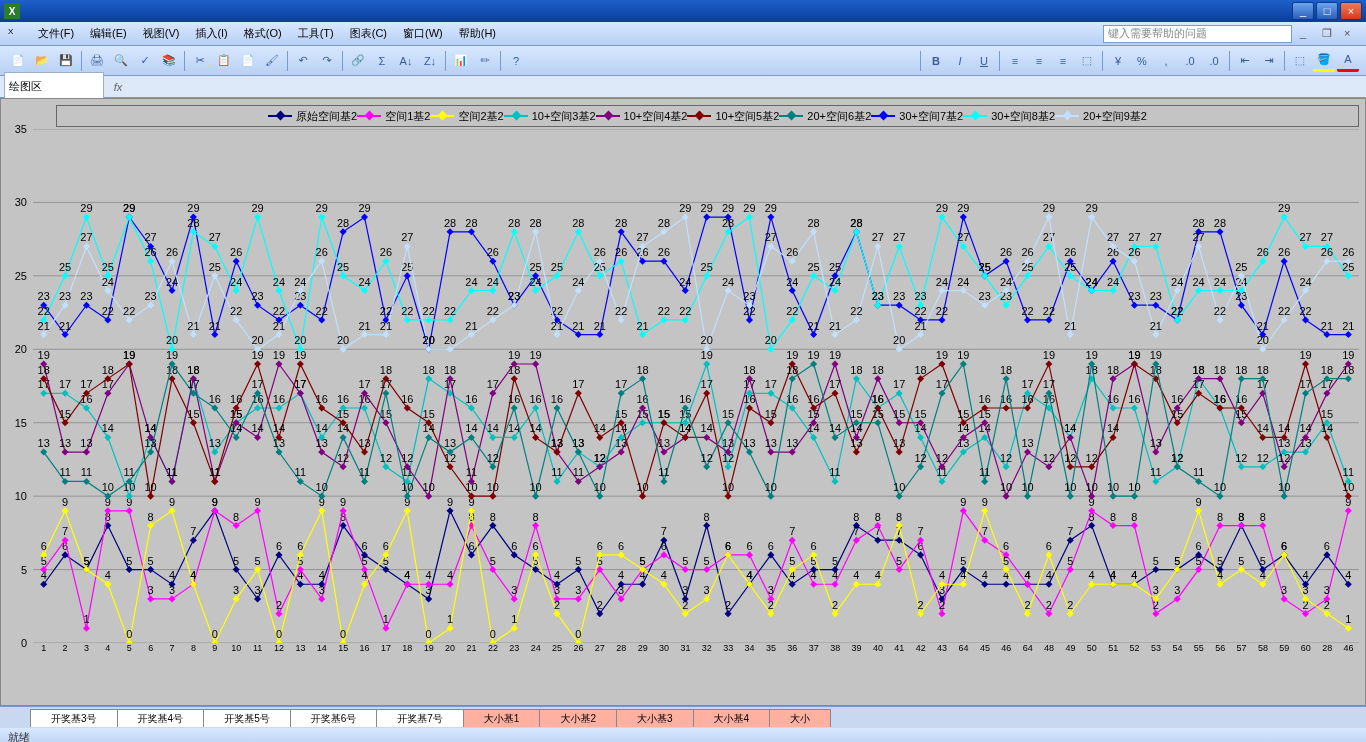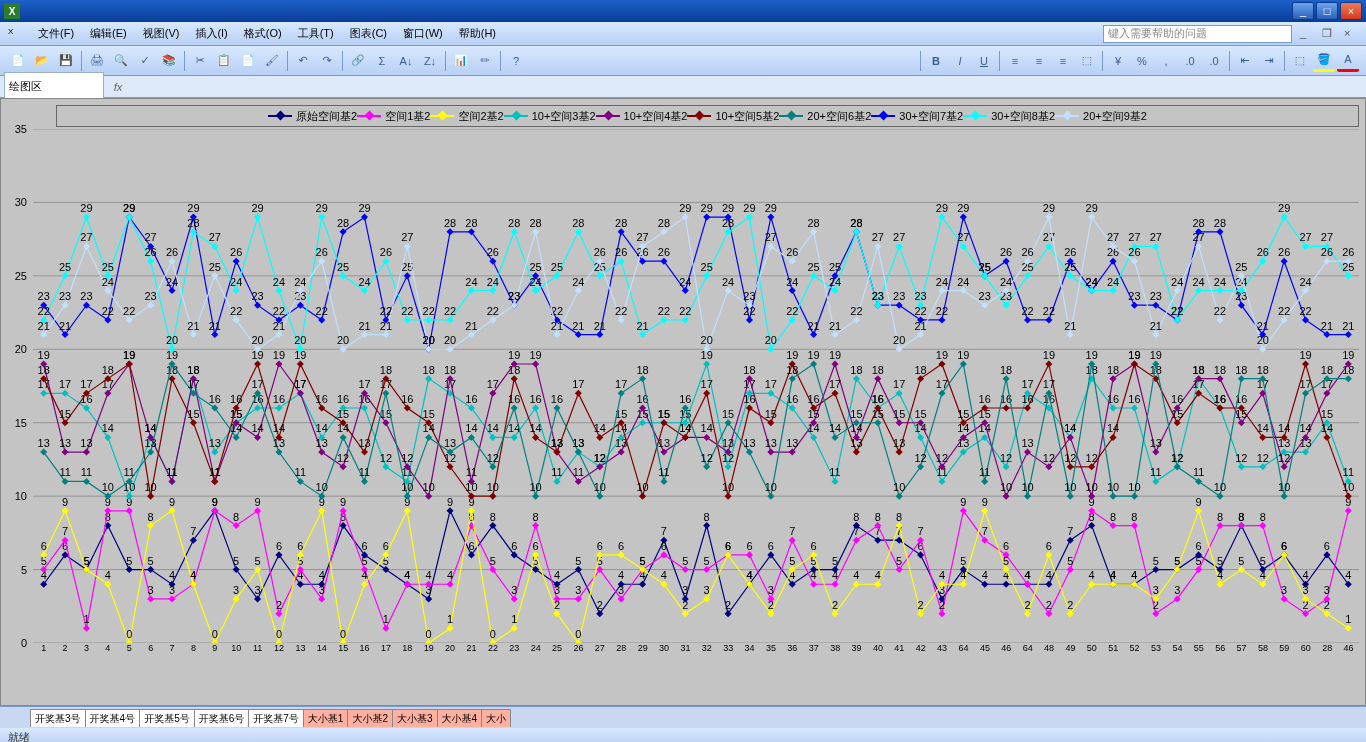--- a/index.html
+++ b/index.html
@@ -25,21 +25,21 @@
 .legend .litem{display:flex;align-items:center;font-size:11px;color:#000}
 .legend .lmark{width:24px;height:2px;margin-right:4px;position:relative}
 .legend .lmark::after{content:"";position:absolute;left:9px;top:-3px;width:7px;height:7px;transform:rotate(45deg)}
 svg{position:absolute;left:0;top:0}
 .yaxis{position:absolute;left:0;top:30px;bottom:62px;width:30px}
 .ylab{position:absolute;right:4px;transform:translateY(-50%);font-size:11px;color:#000}
 .grid line{stroke:#666;stroke-width:0.5}
 .xaxis{position:absolute;left:32px;right:6px;bottom:46px;height:16px;display:flex}
 .xlab{flex:1;text-align:center;font-size:9px;color:#000}
 .tabstrip{height:22px;background:#c8d8f0;display:flex;align-items:center;border-top:1px solid #7a9acc;padding-left:30px;overflow:hidden}
-.tab{height:18px;padding:2px 4px;background:#fff;border:1px solid #888;border-bottom:none;margin-right:-1px;font-size:10px;white-space:nowrap;cursor:pointer}
+.tab{height:18px;padding:2px 20px;background:#fff;border:1px solid #888;border-bottom:none;margin-right:-1px;font-size:10px;white-space:nowrap;cursor:pointer}
 .tab.big{background:#ffb0a0}
 .statusbar{height:20px;background:linear-gradient(#d8e8ff,#b8d0f4);padding:2px 8px;font-size:11px;color:#333}
 .watermark{position:absolute;left:0;right:0;bottom:20px;height:80px;display:flex;align-items:center;justify-content:center;font-size:56px;color:rgba(200,200,200,0.55);font-weight:bold;letter-spacing:4px;pointer-events:none;font-family:"Microsoft YaHei"}
 </style>
 </head>
 <body>
 
 <div class="titlebar">
   <div class="xicon">X</div>
   <div class="spacer"></div>

